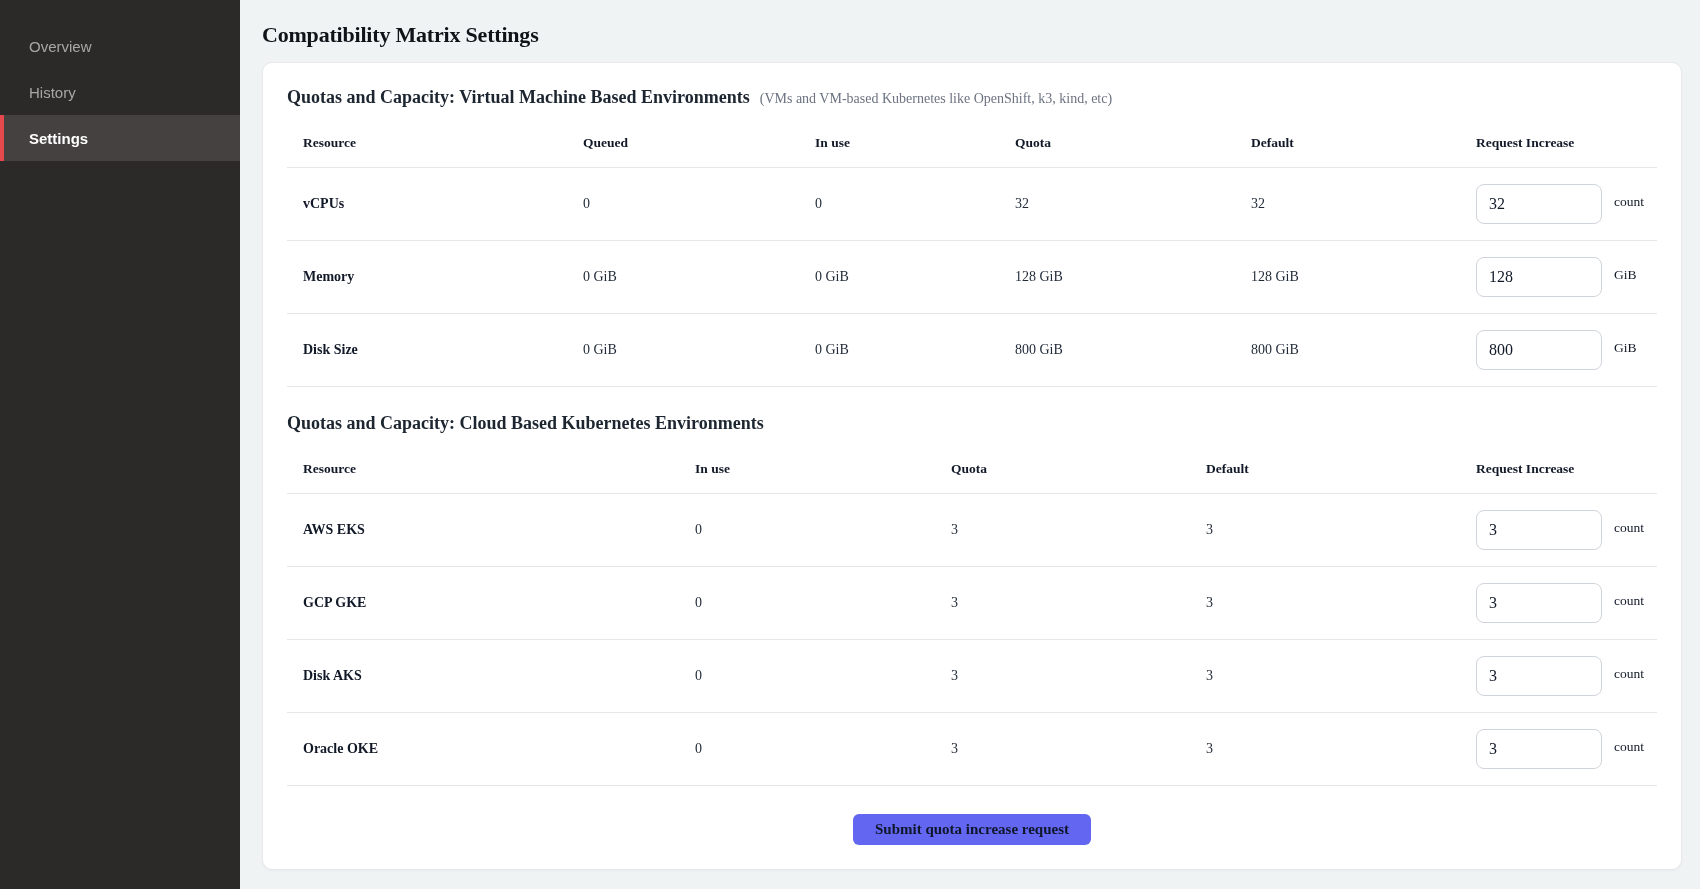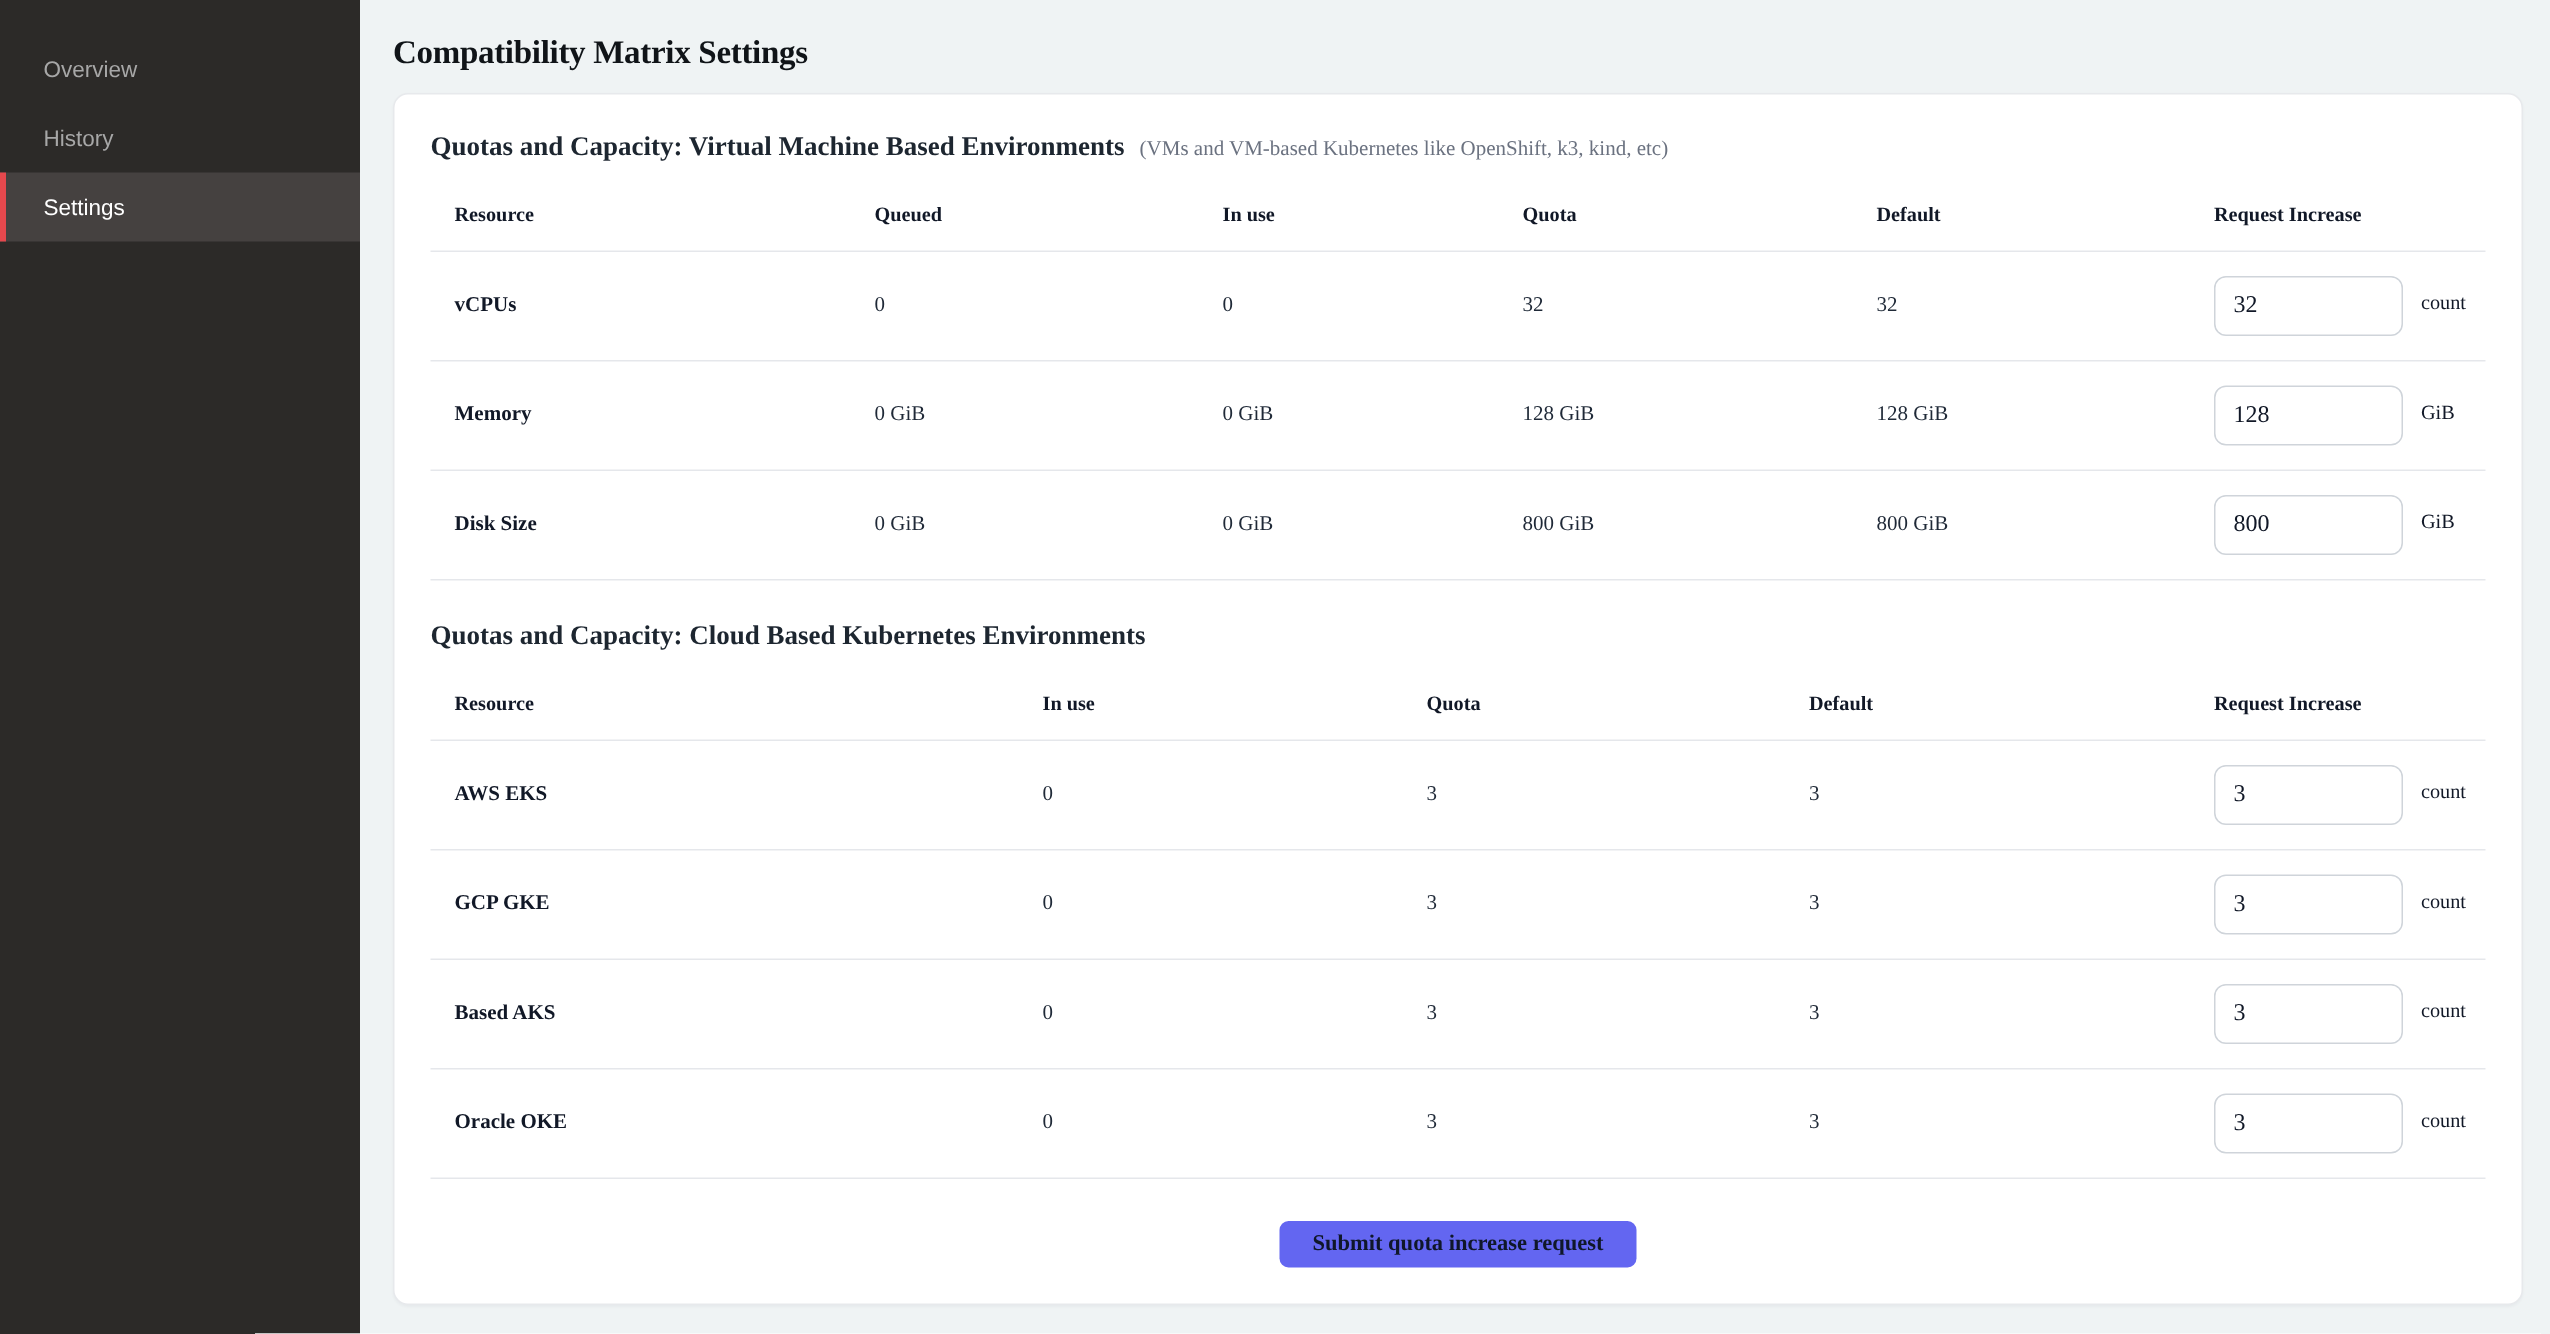--- a/index.html
+++ b/index.html
@@ -21,21 +21,21 @@
     height:46px; display:flex; align-items:center;
     padding-left:25px;
     border-left:4px solid transparent;
     color:#a7a7a7; font-size:15px; cursor:pointer;
     user-select:none;
   }
   .side-item.active {
     background:#454140;
     border-left-color:var(--side-accent, #e5484d);
     color:#ffffff;
-    font-weight:400;
+    font-weight:700;
   }
   
   .main { flex:1; padding:22px 18px 0 22px; overflow:hidden;font-family:Liberation Serif, serif; }
   .page-title {
     font-size:22px; font-weight:700; color:#101418;
     letter-spacing:-0.2px; margin-bottom:14px;
   }
   .card {
     background:#ffffff;
     border:1px solid #e7e9ec;
@@ -177,21 +177,21 @@
               <div class="td resource">GCP GKE</div>
               <div class="td">0</div>
               <div class="td">3</div>
               <div class="td">3</div>
               <div class="td request-cell">
                 <input type="text" class="qty-input" value="3" style="">
                 <span class="unit">count</span>
               </div>
             </div>
             <div class="trow k8s-cols">
-              <div class="td resource">Based AKS</div>
+              <div class="td resource">Disk AKS</div>
               <div class="td">0</div>
               <div class="td">3</div>
               <div class="td">3</div>
               <div class="td request-cell">
                 <input type="text" class="qty-input" value="3" style="">
                 <span class="unit">count</span>
               </div>
             </div>
             <div class="trow k8s-cols">
               <div class="td resource">Oracle OKE</div>

